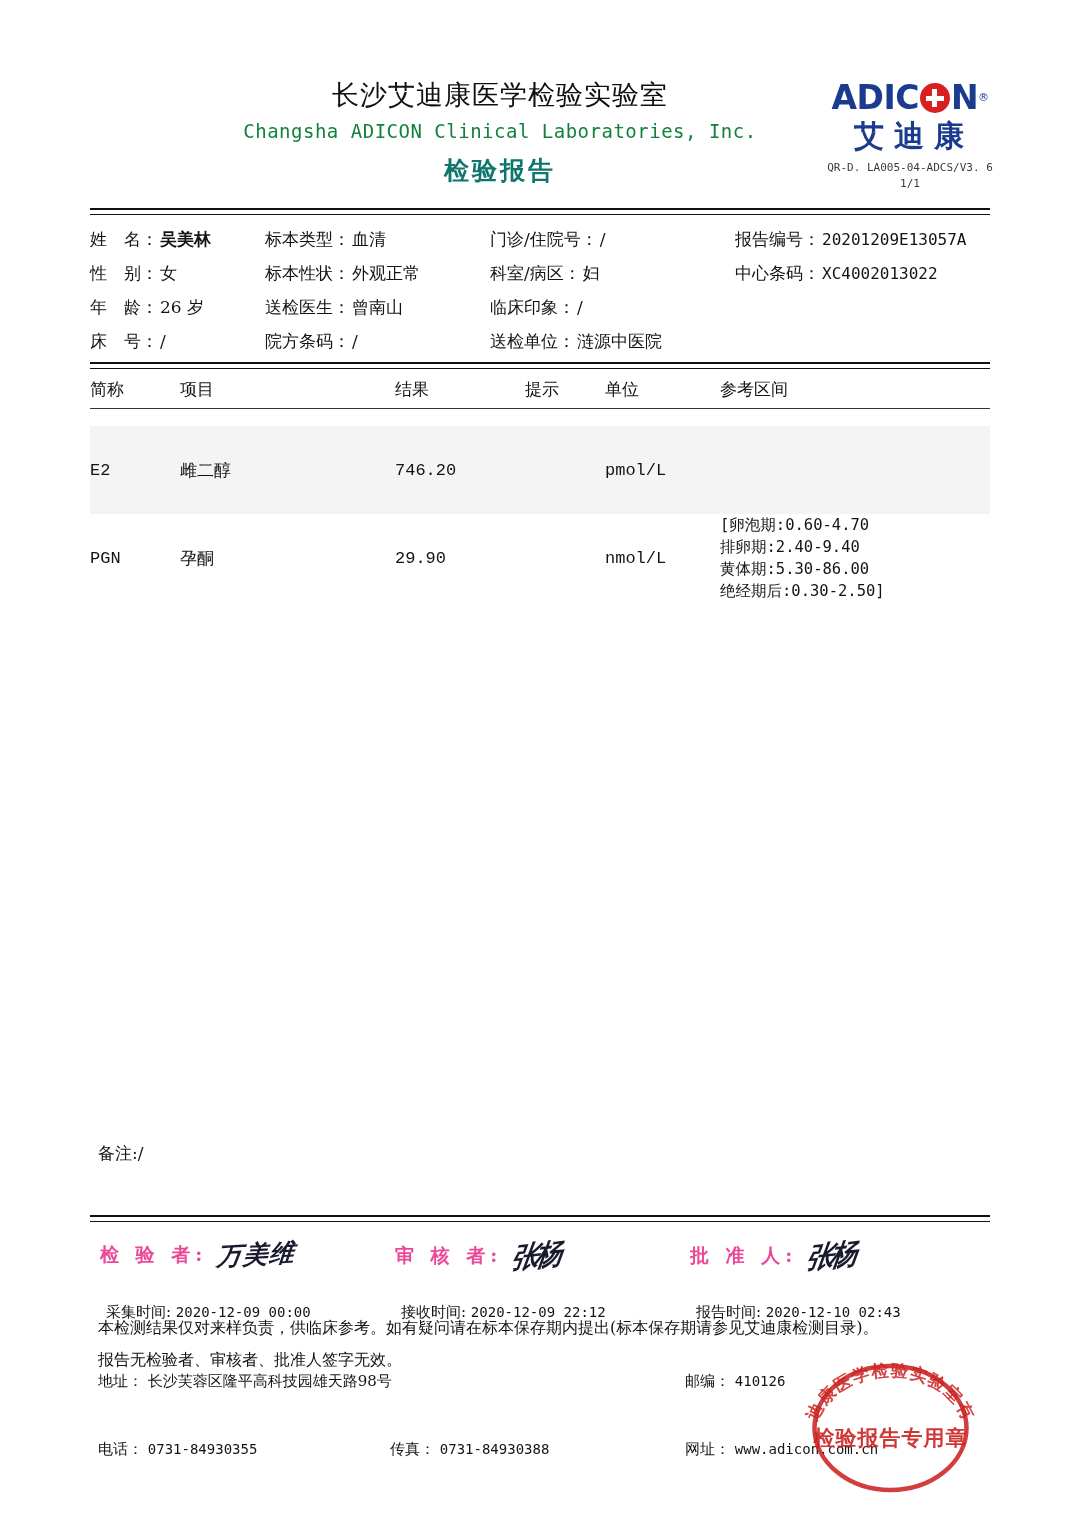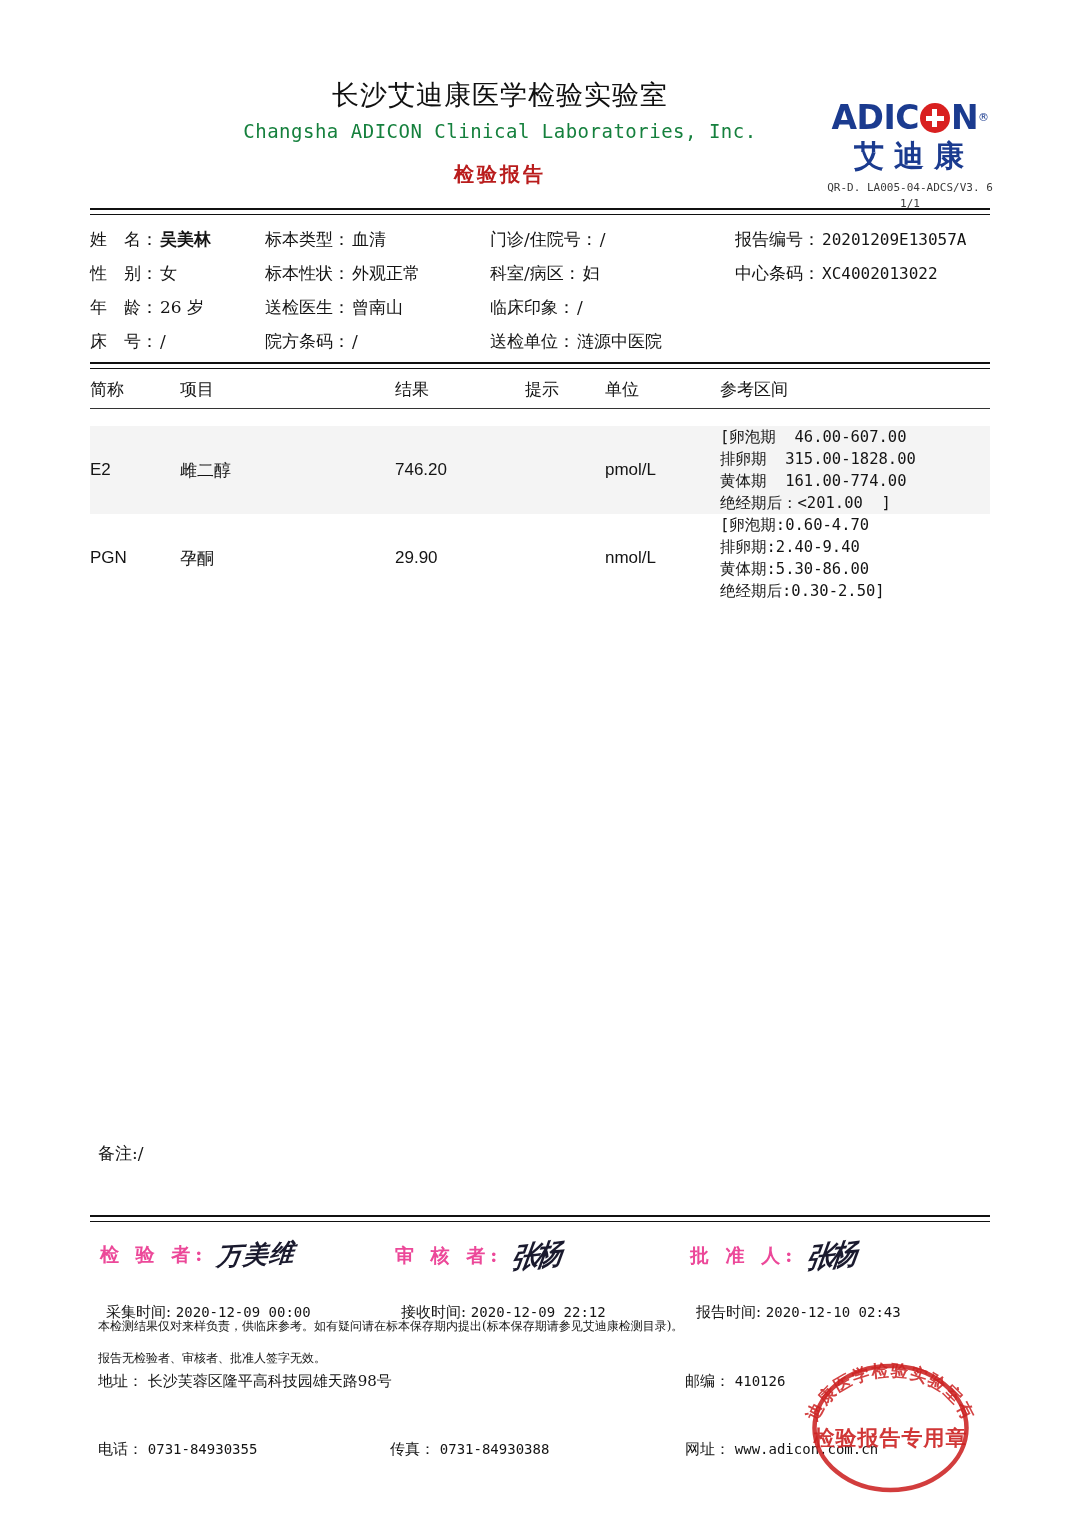--- a/index.html
+++ b/index.html
@@ -49,35 +49,34 @@
     font-family: "DejaVu Sans Mono", "Liberation Mono", monospace;
     font-size: 19px;
     letter-spacing: 0.5px;
     color: #15803d;
     line-height: 30px;
     margin-top: 4px;
     white-space: nowrap;
   }
   .report-title {
     font-family: "DejaVu Serif", "Liberation Serif", serif;
-    font-size: 20px;
+    font-size: 25px;
     font-weight: 700;
     letter-spacing: 3px;
-    color: #b91c1c;
-    margin-top: 15px;
+    color: #0f766e;
+    margin-top: 8px;
   }
 
   
   .logo-block {
     position: absolute;
     right: 75px;
     top: 2px;
     width: 190px;
     text-align: center;
-    margin-top: 20px;
   }
   .logo-wordmark {
     display: flex;
     align-items: center;
     justify-content: center;
     font-family: "DejaVu Sans", "Liberation Sans", sans-serif;
     font-size: 33px;
     font-weight: 700;
     color: #1b3b8f;
     letter-spacing: -0.5px;
@@ -215,21 +214,21 @@
   .col-unit   { width: 115px; }
   .col-ref    { width: 270px; }
 
   .tbody-row {
     display: flex;
     align-items: center;
     min-height: 88px;
   }
   .tbody-row.shaded { background: #f4f4f4; }
   .cell {
-    font-family: Liberation Sans, sans-serif;
+    font-family: Liberation Mono, monospace;
     font-size: 17px;
     color: #141414;
   }
   .cell.cn {
     font-family: "DejaVu Serif", "Liberation Serif", serif;
   }
   .ref-cell {
     font-family: "DejaVu Sans Mono", "Liberation Mono", monospace;
     font-size: 15.5px;
     line-height: 22px;
@@ -306,21 +305,21 @@
   .time-item .dt {
     font-family: "DejaVu Sans Mono", "Liberation Mono", monospace;
     font-size: 14px;
   }
 
   .disclaimer {
     position: absolute;
     left: 98px;
     width: 890px;
     font-family: "DejaVu Serif", "Liberation Serif", serif;
-    font-size: 12px;
+    font-size: 16px;
     color: #141414;
     white-space: nowrap;
   }
   .disc1 { top: 1318px; }
   .disc2 { top: 1350px; }
 
   .contact {
     position: absolute;
     left: 90px;
     width: 900px;
@@ -471,24 +470,20 @@
     </div>
 
     <div style="height:18px"></div>
 
     <div class="tbody-row shaded">
       <div class="col-abbr cell">E2</div>
       <div class="col-item cell cn">雌二醇</div>
       <div class="col-result cell">746.20</div>
       <div class="col-flag cell"></div>
       <div class="col-unit cell">pmol/L</div>
-      <div class="col-ref ref-cell">[卵泡期  46.00-607.00
-排卵期  315.00-1828.00
-黄体期  161.00-774.00
-绝经期后：&lt;201.00  ]</div>
     </div>
 
     <div class="tbody-row">
       <div class="col-abbr cell">PGN</div>
       <div class="col-item cell cn">孕酮</div>
       <div class="col-result cell">29.90</div>
       <div class="col-flag cell"></div>
       <div class="col-unit cell">nmol/L</div>
       <div class="col-ref ref-cell">[卵泡期:0.60-4.70
 排卵期:2.40-9.40

